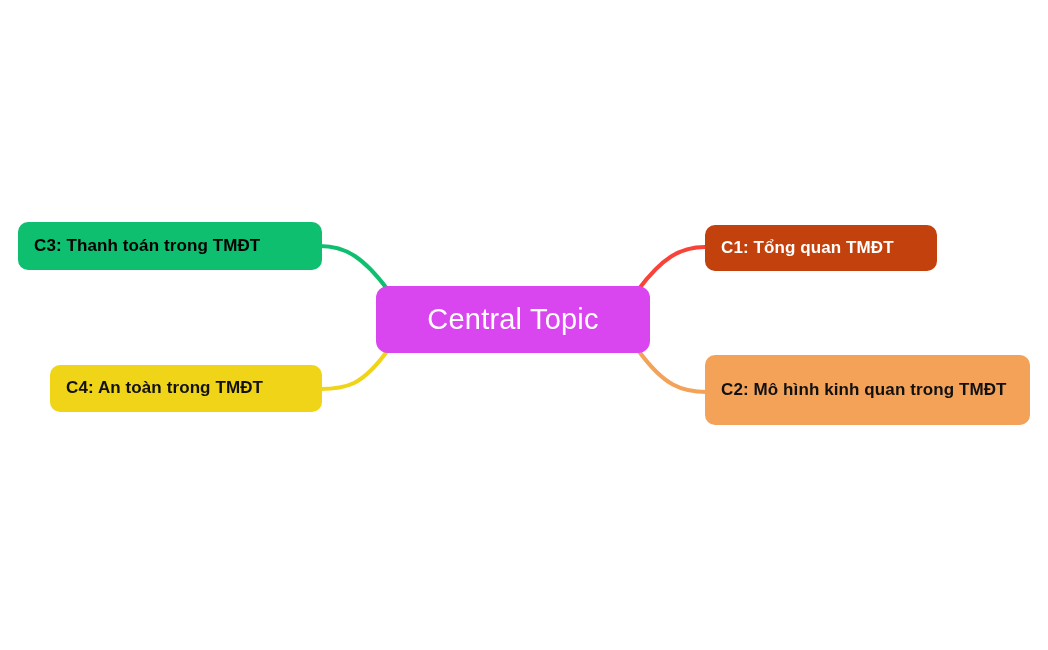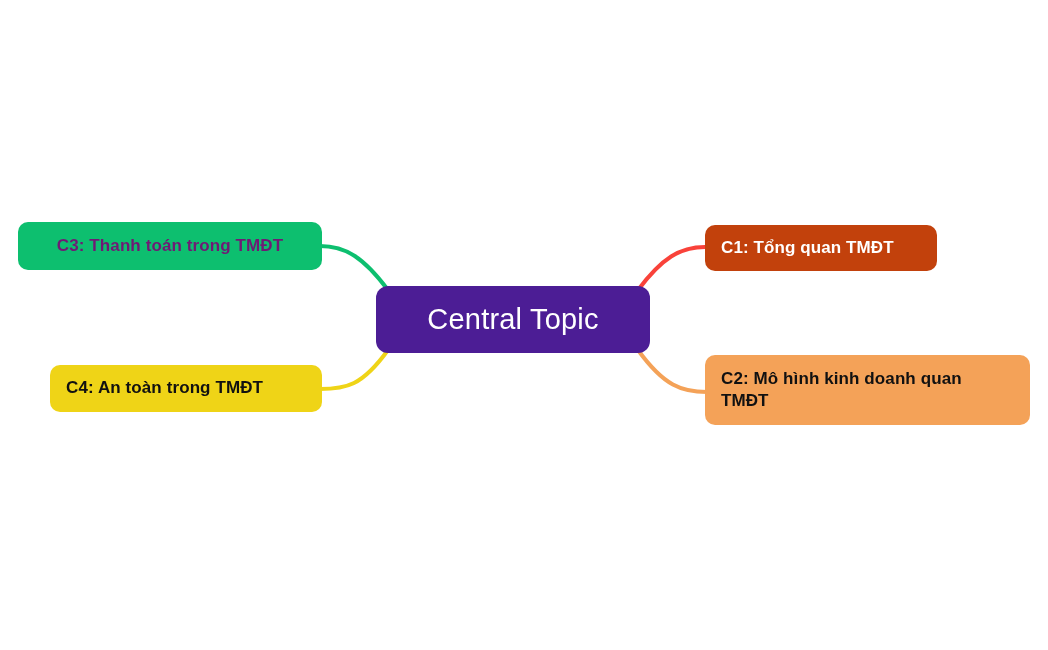--- a/index.html
+++ b/index.html
@@ -33,21 +33,21 @@
     display: block;
     width: 100%;
   }
 
   
   .central {
     left: 376px;
     top: 286px;
     width: 274px;
     height: 67px;
-    background: #4c1d95;
+    background: #d946ef;
     border-radius: 12px;
     justify-content: center;
   }
   .central .node-label {
     color: #ffffff;
     font-size: 29px;
     font-weight: 500;
     letter-spacing: 0.2px;
     text-align: center;
     line-height: 1.1;
@@ -83,21 +83,21 @@
   }
   .node-c2 .node-label { color: #111111; }
 
   .node-c3 {
     left: 18px;
     top: 222px;
     width: 304px;
     height: 48px;
     background: #0DBF6F;
   }
-  .node-c3 .node-label { color: #701a75; text-align: center; }
+  .node-c3 .node-label { color: #000000; }
 
   .node-c4 {
     left: 50px;
     top: 365px;
     width: 272px;
     height: 47px;
     background: #EFD417;
   }
   .node-c4 .node-label { color: #111111; }
 </style>
@@ -115,21 +115,21 @@
 
   <div class="node central">
     <span class="node-label">Central Topic</span>
   </div>
 
   <div class="node branch node-c1">
     <span class="node-label">C1: Tổng quan TMĐT</span>
   </div>
 
   <div class="node branch node-c2">
-    <span class="node-label">C2: Mô hình kinh doanh quan TMĐT</span>
+    <span class="node-label">C2: Mô hình kinh quan trong TMĐT</span>
   </div>
 
   <div class="node branch node-c3">
     <span class="node-label">C3: Thanh toán trong TMĐT</span>
   </div>
 
   <div class="node branch node-c4">
     <span class="node-label">C4: An toàn trong TMĐT</span>
   </div>
 

